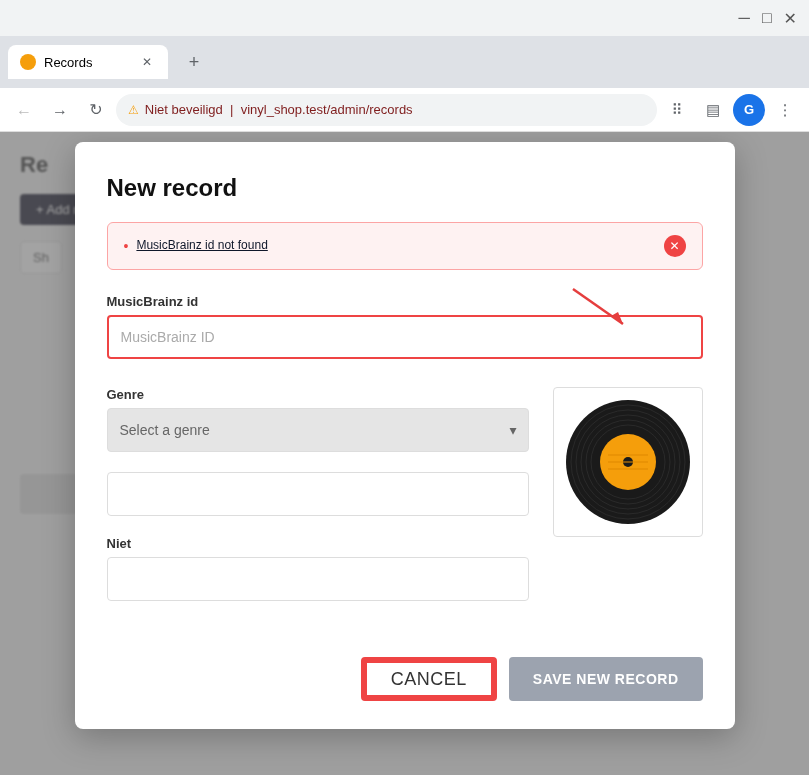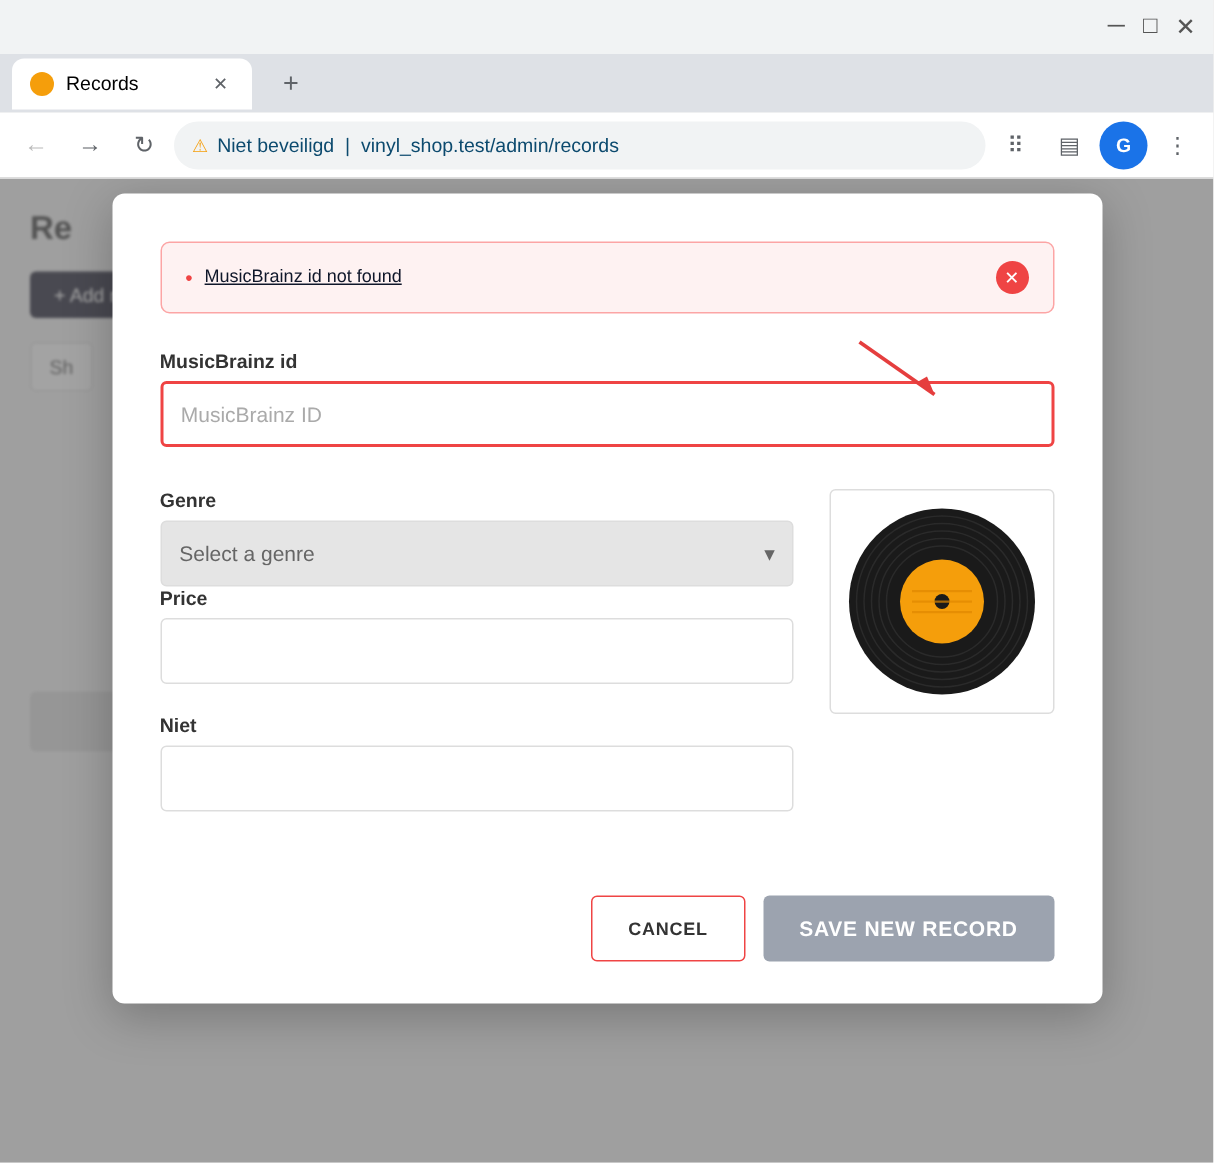--- a/index.html
+++ b/index.html
@@ -16,21 +16,21 @@
       align-items: center;
       padding: 6px 12px;
       background: #f1f3f4;
       height: 36px;
     }
     .tab-bar {
       display: flex;
       align-items: center;
       padding: 0 8px;
       background: #dee1e6;
-      height: 39px;
+      height: 52px;
       gap: 12px;
     }
     .tab-active {
       background: #fff;
       border-radius: 8px 8px 0 0;
       padding: 6px 12px;
       display: flex;
       align-items: center;
       gap: 8px;
       font-size: 13px;
@@ -90,21 +90,21 @@
       align-items: center;
       gap: 6px;
       color: #333;
     }
     .address-warning {
       color: #f59e0b;
       font-size: 12px;
     }
     .address-text {
       font-size: 13px;
-      color: #0c4a6e;
+      color: #7f1d1d;
     }
     .nav-right {
       display: flex; align-items: center; gap: 4px;
     }
     .nav-icon-btn {
       width: 32px; height: 32px;
       border-radius: 50%;
       display: flex; align-items: center; justify-content: center;
       cursor: pointer;
       color: #5f6368;
@@ -301,20 +301,21 @@
       gap: 24px;
       margin-bottom: 24px;
       align-items: flex-start;
     }
     .left-col {
       flex: 1;
     }
 
     
     .genre-section {
+      margin-bottom: 20px;
     }
     .select-wrapper {
       position: relative;
     }
     .field-select {
       width: 100%;
       height: 44px;
       border: 1px solid #ddd;
       border-radius: 4px;
       padding: 0 12px;
@@ -352,26 +353,26 @@
     
     .modal-footer {
       display: flex;
       justify-content: flex-end;
       gap: 12px;
       padding-top: 8px;
     }
     .btn-cancel {
       background: #fff;
       color: #333;
-      border: 1px solid #ef4444;
+      border: 6px solid #ef4444;
       border-radius: 4px;
       padding: 0 24px;
       height: 44px;
-      font-size: 12px;
-      font-weight: 700;
+      font-size: 18px;
+      font-weight: 400;
       cursor: pointer;
       letter-spacing: 0.5px;
     }
     .btn-save {
       background: #9ca3af;
       color: #fff;
       border: none;
       border-radius: 4px;
       padding: 0 24px;
       height: 44px;
@@ -446,20 +447,21 @@
     <div style="margin-top:200px;display:flex;gap:8px;align-items:center;">
       <div class="bg-thumb"></div>
       <span style="font-size:13px;color:#555;">Punk</span>
     </div>
   </div>
 
   <div class="overlay">
 
     <div class="modal">
 
+      <div class="modal-title">New record</div>
 
       <div class="alert-error">
         <div class="alert-error-content">
           <span class="alert-bullet">•</span>
           <span class="alert-text">MusicBrainz id not found</span>
         </div>
         <div class="alert-close">✕</div>
       </div>
 
       <div style="position:relative;">
@@ -490,21 +492,20 @@
                 <option>Classical</option>
                 <option>Hip-Hop</option>
                 <option>Punk</option>
                 <option>Electronic</option>
               </select>
               <span class="select-arrow">▾</span>
             </div>
           </div>
 
           <div class="price-section">
-            <div class="field-label">Price</div>
             <input class="plain-input" type="text" style="">
           </div>
 
           <div class="stock-section">
             <div class="field-label">Niet</div>
             <input class="plain-input" type="text" style="">
           </div>
 
         </div>
 

